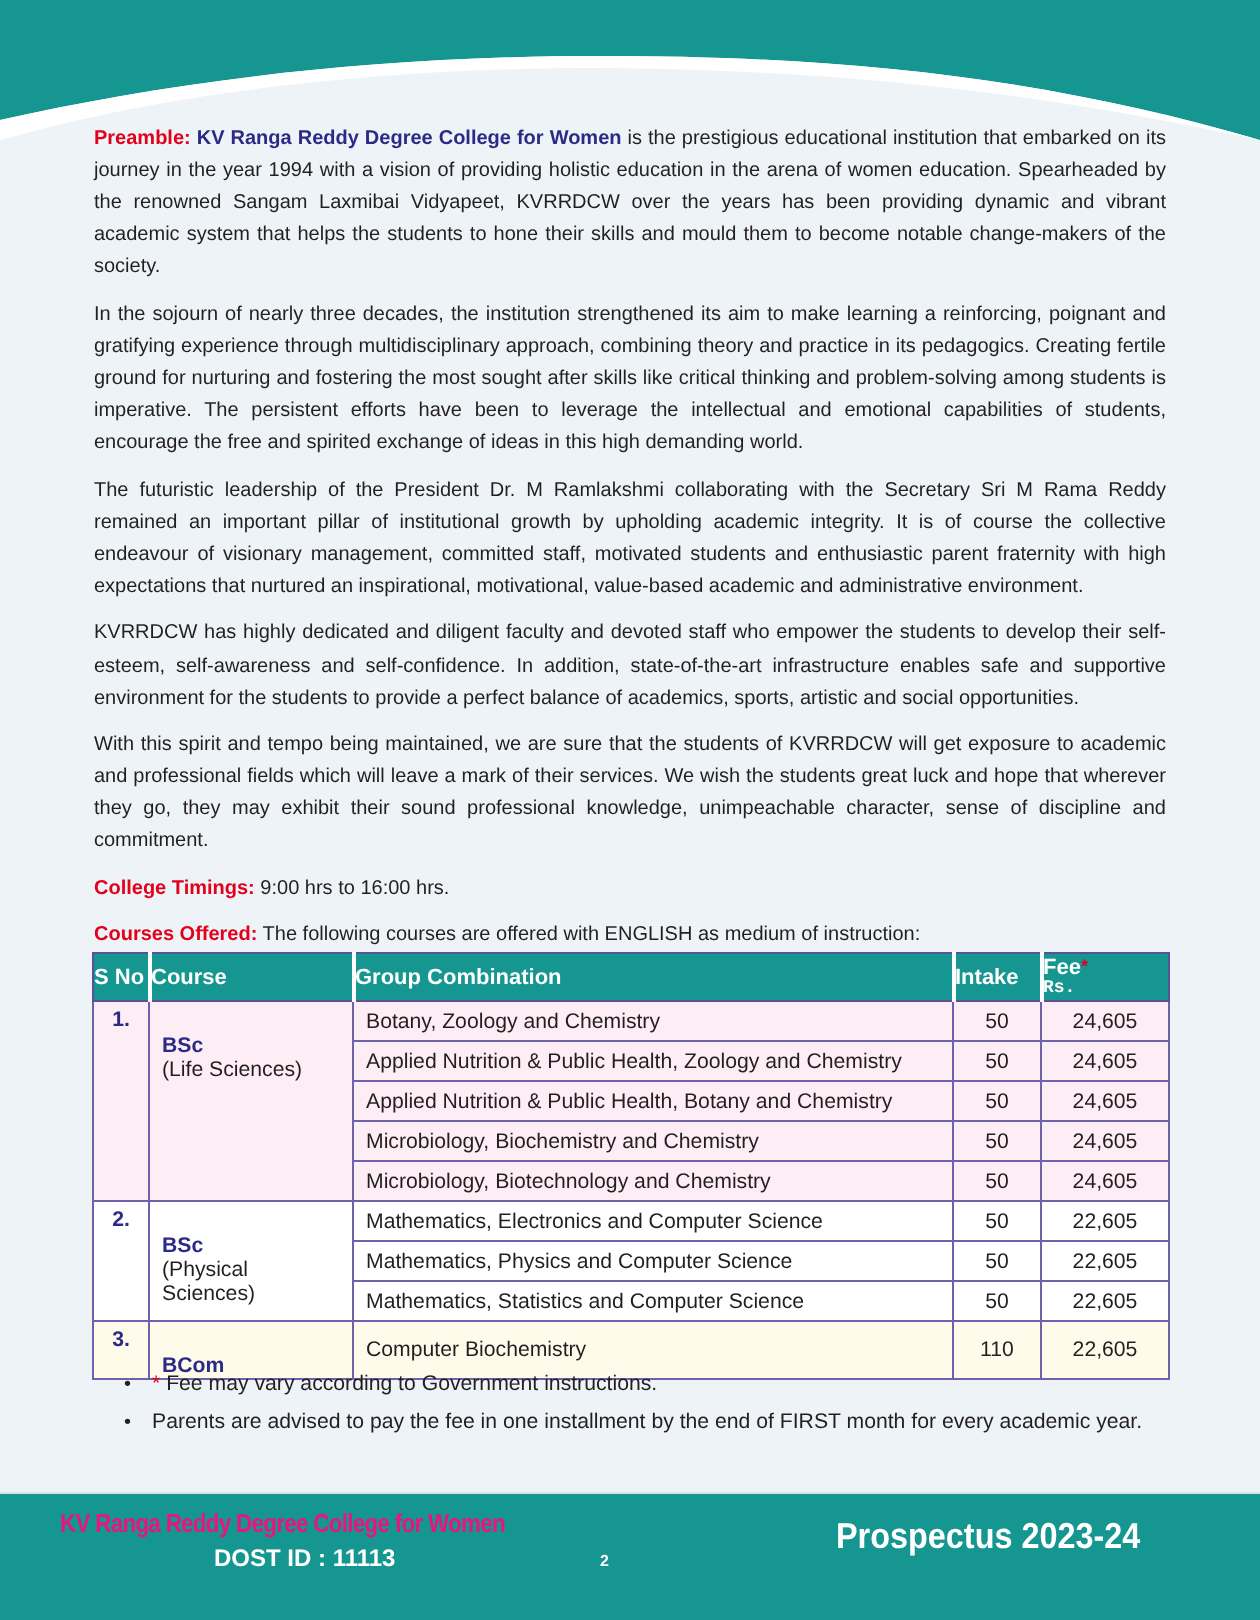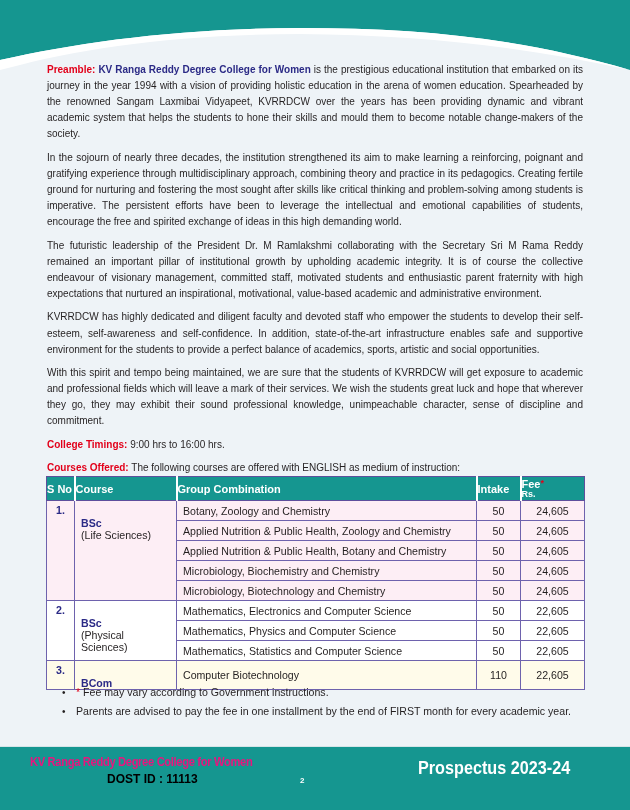--- a/index.html
+++ b/index.html
@@ -28,21 +28,21 @@
   }
   table.courses th {
     background: #159690; color: #fff; font-weight: bold;
     font-size: 11px; height: 24px; text-align: left;
     border: 1px solid #5e4f9c;
     border-left: 2px solid #ffffff;
     margin-left: 33px;
   }
   table.courses th:first-child { border-left: 1px solid #5e4f9c; }
   table.courses th .sup { color: #e2001a; font-size: 9px; vertical-align: top; }
-  table.courses th .rs { display: block; font-size: 9px; line-height: 9px; }
+  table.courses th .rs { display: block; font-size: 9px; line-height: 9px; font-family: Liberation Mono, monospace; }
   table.courses td {
     border: 1px solid #6e62ad; height: 20px; padding: 0 6px;
     vertical-align: middle;
   }
   table.courses td.sno { text-align: center; font-weight: bold; color: #2b2a86; vertical-align: top; padding-top: 3px; width: 28px; }
   table.courses td.course { vertical-align: top; padding-top: 16px; width: 102px; line-height: 12px; }
   table.courses td.course .cname { font-weight: bold; color: #2b2a86; display: block; }
   table.courses td.num { text-align: center; width: 44px; }
   table.courses td.fee { text-align: center; width: 64px; }
   tr.life td { background: #fdeef5; }
@@ -62,21 +62,21 @@
     background: #159690; border-top: 1px solid #d6e4e7;
   }
   .footer .college {
     position: absolute; left: 30px; top: 7px; width: 200px;
     font-family: "Liberation Sans", sans-serif; font-weight: bold;
     font-size: 13px; color: #e8157f; letter-spacing: -0.4px;
     transform: scaleX(0.86); transform-origin: left center; white-space: nowrap;
   }
   .footer .dost {
     position: absolute; left: 107px; top: 25px;
-    color: #000000; font-weight: bold; font-size: 12px;
+    color: #ffffff; font-weight: bold; font-size: 12px;
   }
   .footer .pageno {
     position: absolute; left: 300px; top: 29px;
     color: #fff; font-weight: bold; font-size: 8px;
   }
   .footer .prospectus {
     position: absolute; left: 418px; top: 11px;
     color: #fff; font-weight: bold; font-size: 18px;
     transform: scaleX(0.9); transform-origin: left center; white-space: nowrap;
   }
@@ -155,21 +155,21 @@
     <tr class="phys">
       <td>Mathematics, Statistics and Computer Science</td>
       <td class="num">50</td>
       <td class="fee">22,605</td>
     </tr>
     <tr class="bcom bcom-row">
       <td class="sno">3.</td>
       <td class="course">
           <span class="cname">BCom</span>
         </td>
-      <td>Computer Biotechnology</td>
+      <td>Computer Biochemistry</td>
       <td class="num">110</td>
       <td class="fee">22,605</td>
     </tr>
   </tbody>
 </table>
 
 <ul class="notes">
   <li><span style="color:#e2001a">*</span><span> Fee may vary according to Government instructions.</span></li>
   <li><span>Parents are advised to pay the fee in one installment by the end of FIRST month for every academic year.</span></li>
 </ul>

